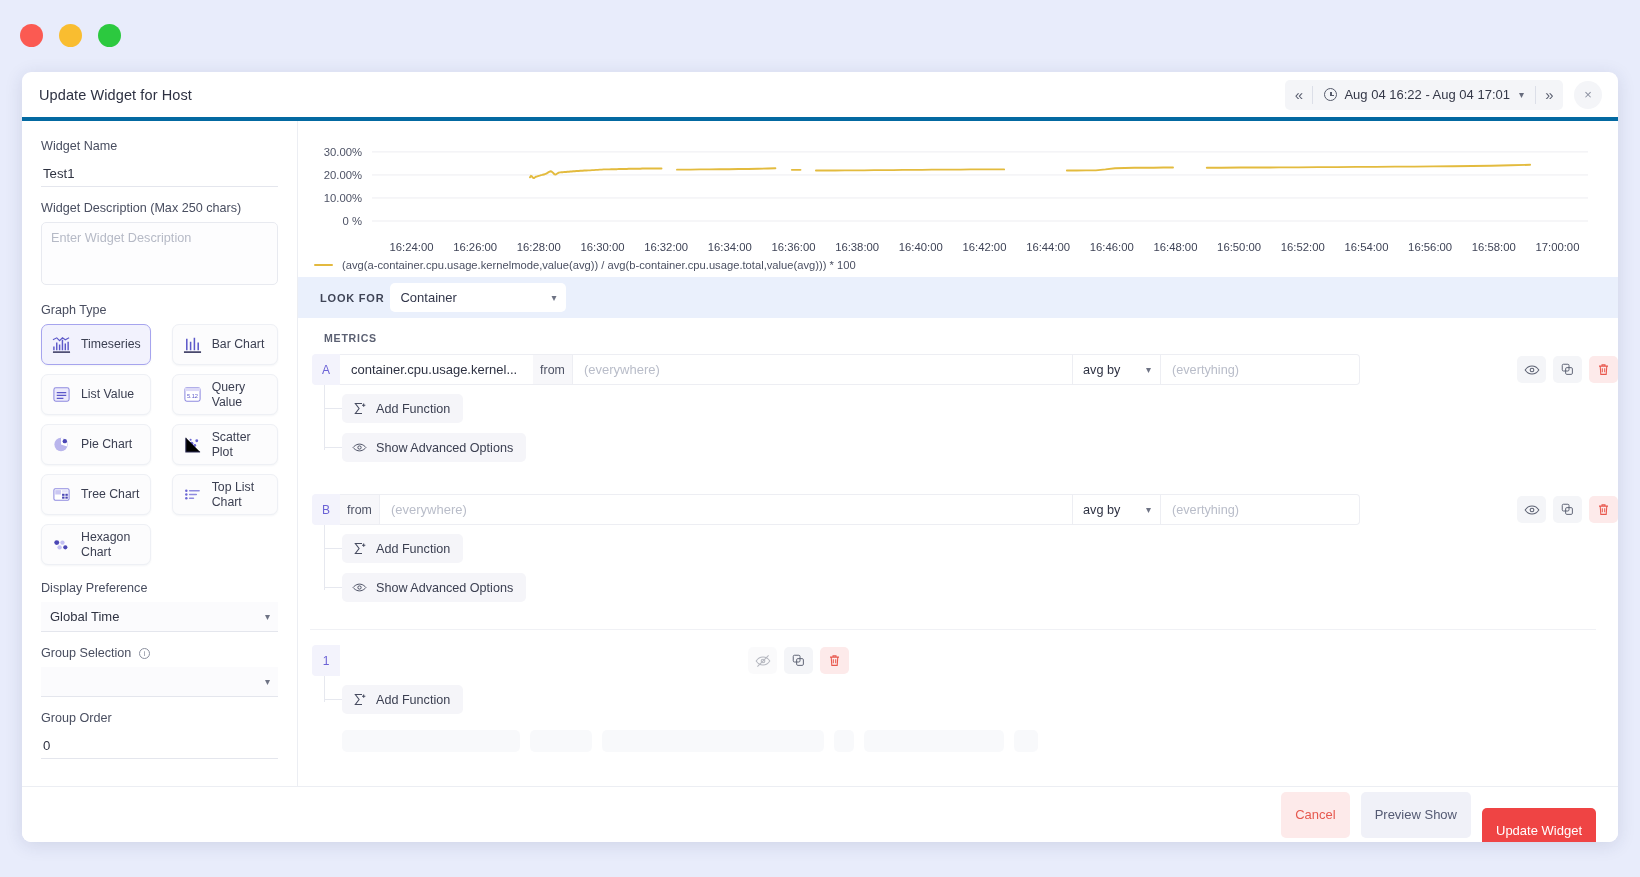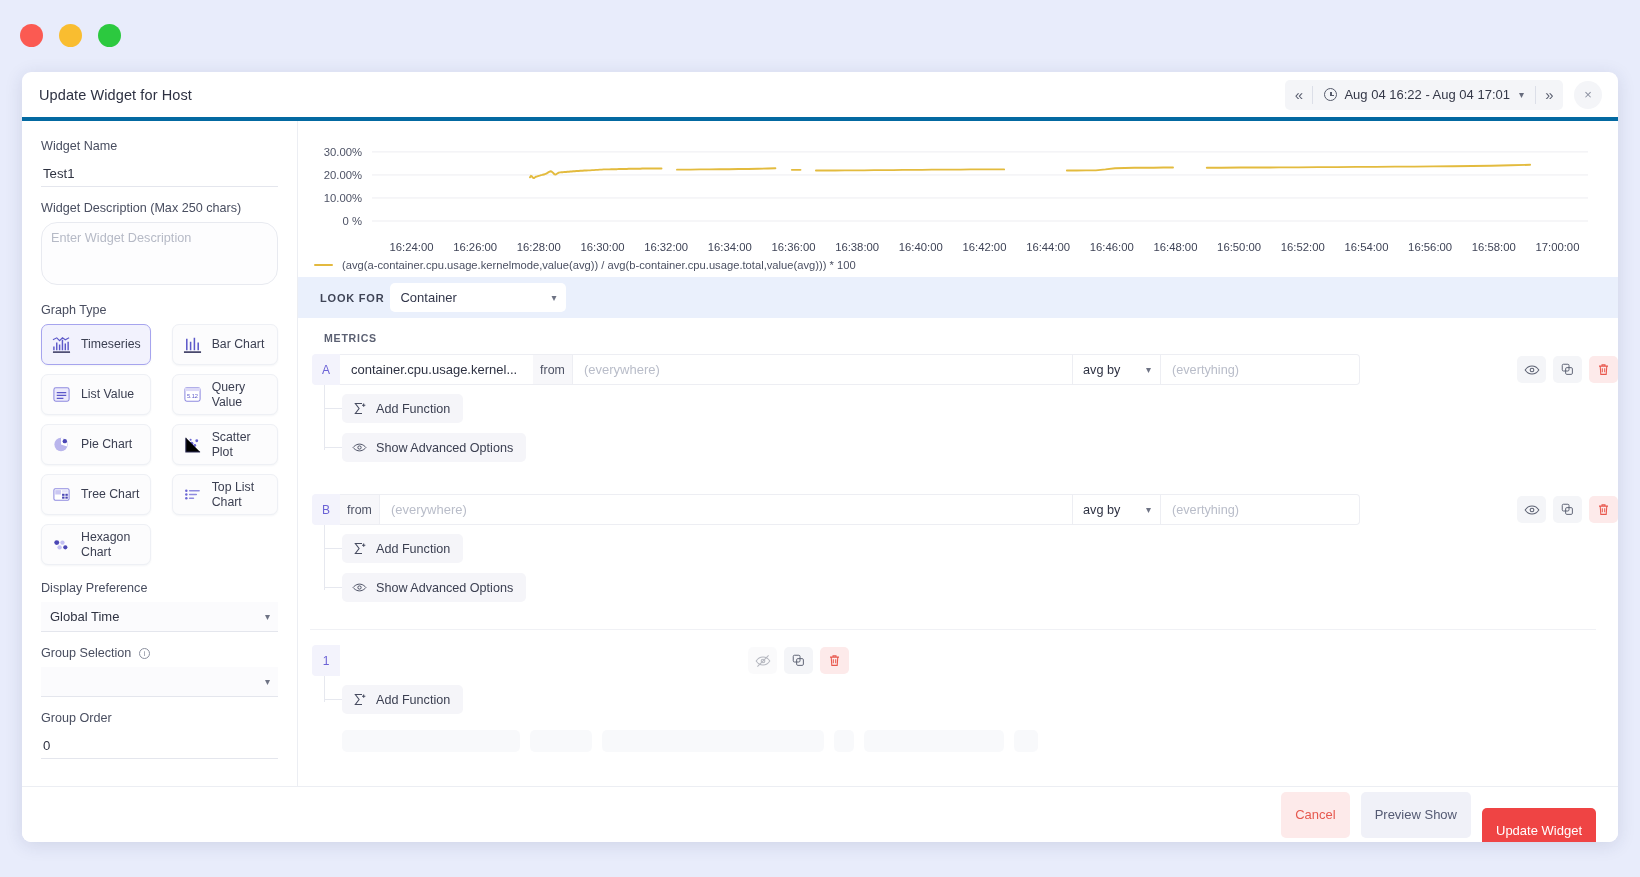--- a/index.html
+++ b/index.html
@@ -77,21 +77,21 @@
     width: 100%; height: 27px;
     border: none; border-bottom: 1px solid #e4e6ed;
     background: transparent;
     font-size: 13.2px; color: #2f3342;
     font-family: "Liberation Sans", sans-serif;
     outline: none; padding: 0 2px;
   }
   .txt-input::placeholder { color: #b3b7c4; }
   .txt-area {
     width: 100%; height: 63px;
-    border: 1px solid #e8eaf0; border-radius: 16px;
+    border: 1px solid #e8eaf0; border-radius: 5px;
     background: #fdfdfe;
     font-size: 12.7px; color: #2f3342;
     font-family: "Liberation Sans", sans-serif;
     padding: 8px 9px; resize: none; outline: none;
   }
   .txt-area::placeholder { color: #b6bac6; }
   .block { margin-bottom: 14px; }
   .gt-grid { display: grid; grid-template-columns: 1fr 1fr; gap: 9px 21px; }
   .gt-card {
     height: 41px; border-radius: 7px;

